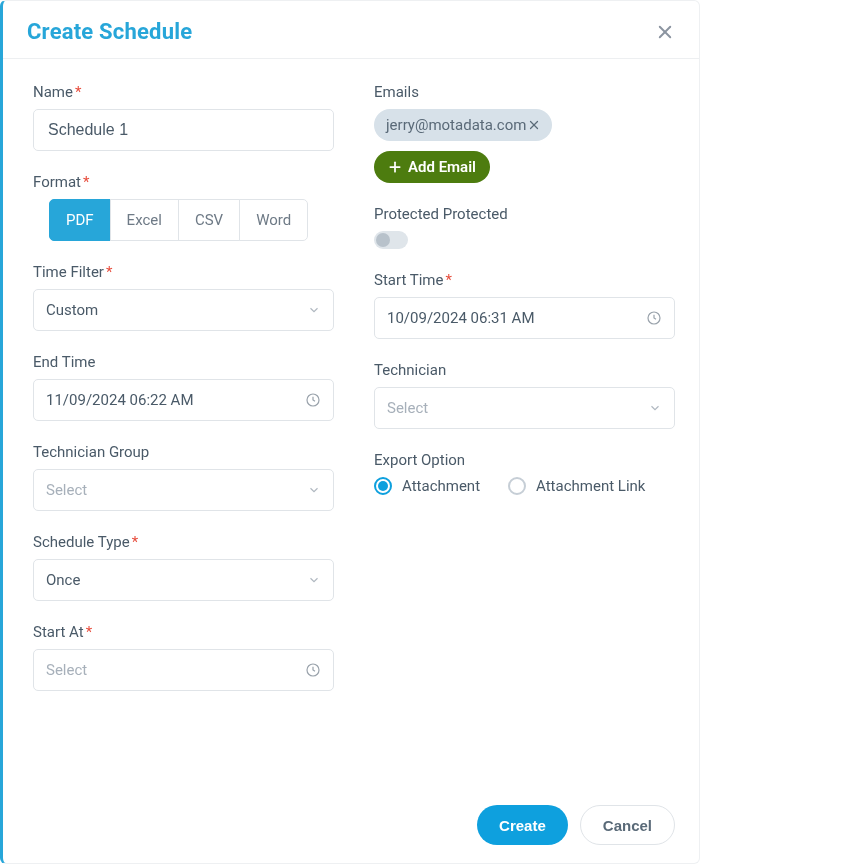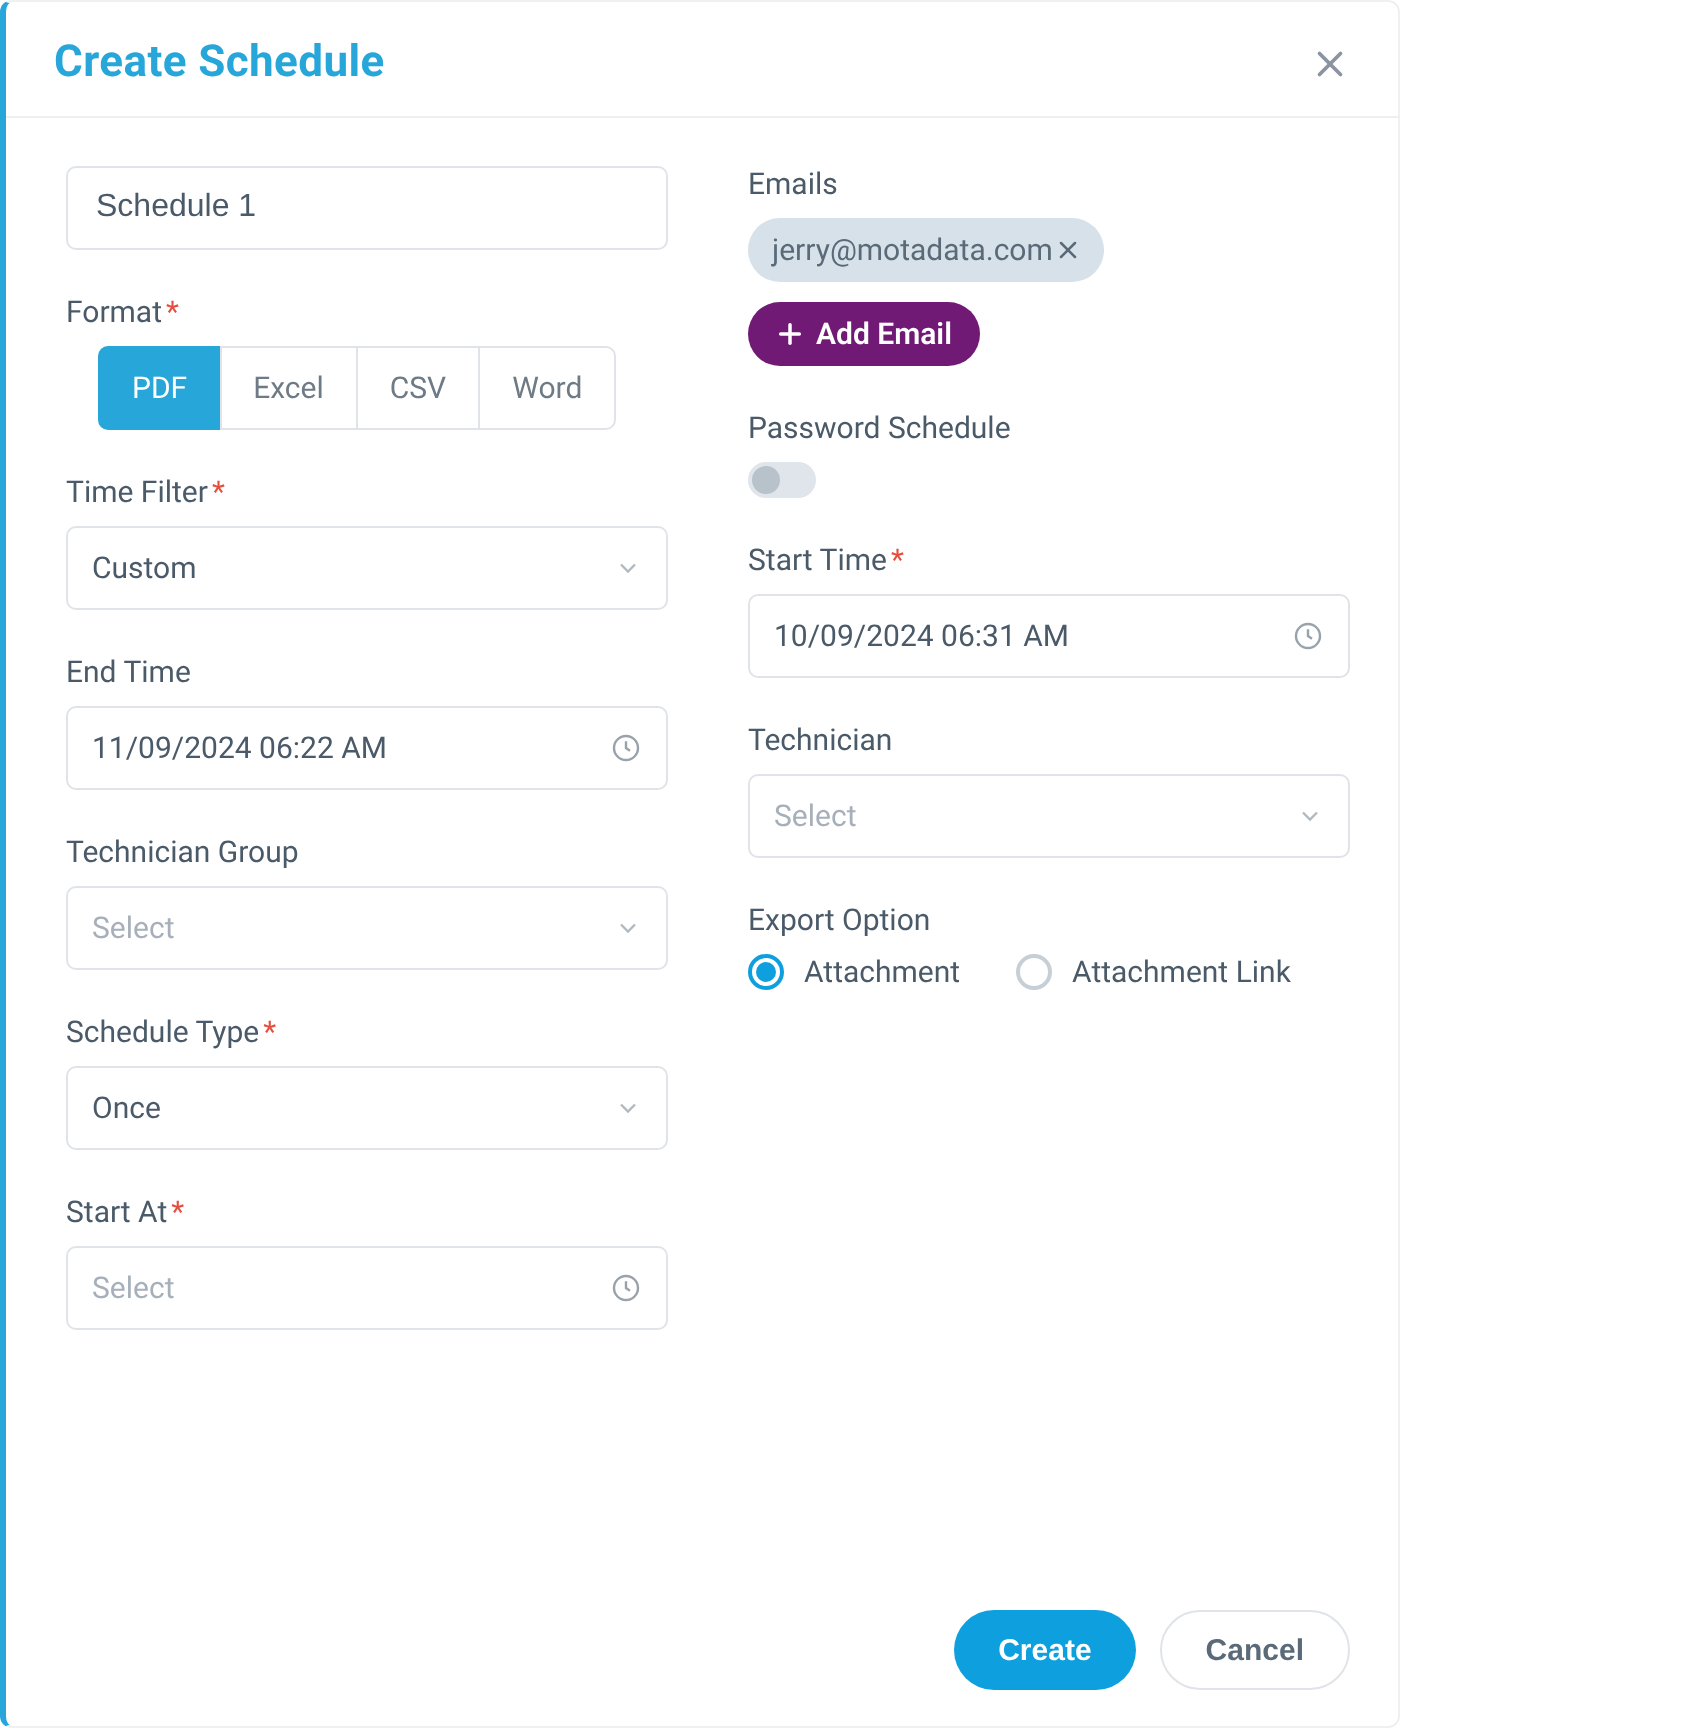--- a/index.html
+++ b/index.html
@@ -104,21 +104,21 @@
     background: #d7e1e9;
     color: #5a6a78;
     border-radius: 20px;
     height: 32px;
     padding: 0 12px;
     display: flex; align-items: center; gap: 2px;
     font-size: 15px;
   }
   .chip-close { width: 12px; height: 12px; color: #5a6a78; cursor: pointer; display:flex; align-items:center; justify-content:center;}
   .add-pill {
-    background: #701a75;
+    background: #4d7c0f;
     color: #fff;
     border-radius: 20px;
     height: 32px;
     padding: 0 14px;
     display: flex; align-items: center; gap: 6px;
     font-size: 15px; font-weight: 600;
     cursor: pointer;
   }
   .plus { width: 14px; height: 14px; display: flex; align-items:center; justify-content:center; }
   .toggle {
@@ -164,20 +164,21 @@
           <line x1="19" y1="5" x2="5" y2="19"></line>
         </svg>
     </div>
   </div>
 
   <div class="modal-body">
 
     <div class="col">
 
       <div class="field">
+        <div class="label required">Name</div>
         <div class="input">
           <input type="text" value="Schedule 1" style="">
         </div>
       </div>
 
       <div class="field">
         <div class="label required">Format</div>
         <div class="seg-group" id="format-seg">
             <div class="seg active">PDF</div>
             <div class="seg">Excel</div>
@@ -270,21 +271,21 @@
                   <line x1="12" y1="4" x2="12" y2="20"></line>
                   <line x1="4" y1="12" x2="20" y2="12"></line>
                 </svg>
             </span>
             <span>Add Email</span>
           </div>
         </div>
       </div>
 
       <div class="field">
-        <div class="label">Password Schedule</div>
+        <div class="label">Protected Protected</div>
         <div class="toggle"></div>
       </div>
 
       <div class="field">
         <div class="label required">Start Time</div>
         <div class="select">
           <span class="sel-val">10/09/2024 06:31 AM</span>
           <span class="clock-icon">
             <svg viewBox="0 0 24 24" width="16" height="16" fill="none" stroke="currentColor" stroke-width="1.8">
                 <circle cx="12" cy="12" r="9"></circle>

